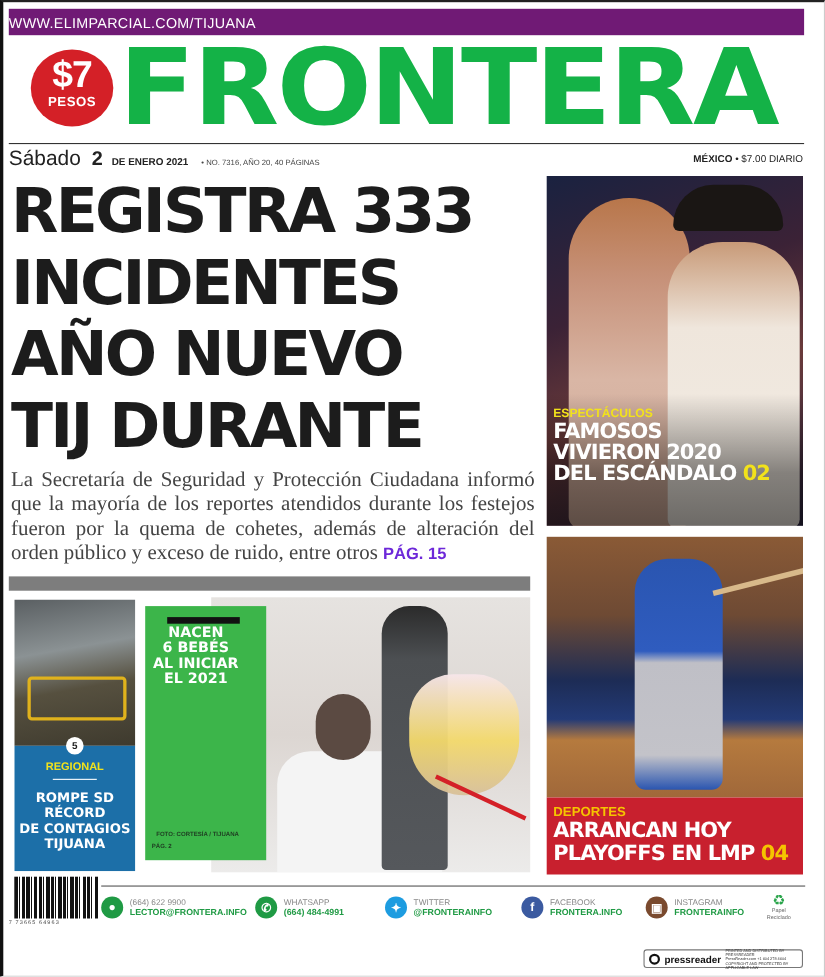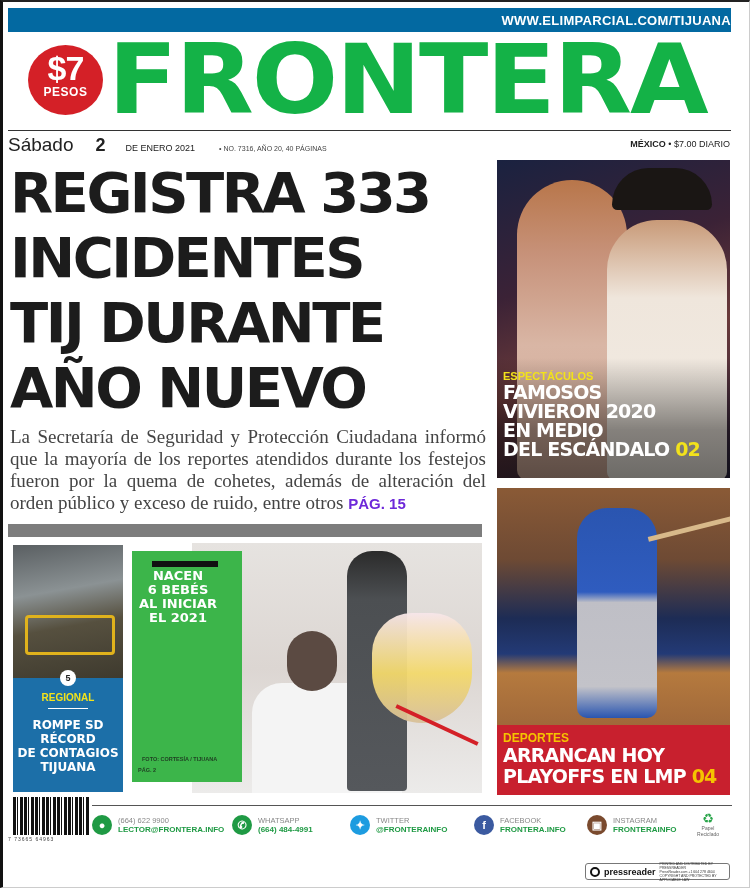--- a/index.html
+++ b/index.html
@@ -1,34 +1,34 @@
 <!DOCTYPE html>
 <html><head>
   <meta charset="utf-8">
   <style>
     * { box-sizing: border-box; margin: 0; padding: 0; }
     html, body { width: 750px; height: 888px; background: #ffffff; overflow: hidden; }
     body { position: relative; font-family: "Liberation Sans", sans-serif; color: #1a1a1a; }
     .frame { position: absolute; left: 0; top: 0; width: 750px; height: 888px; border-left: 3px solid #111; border-top: 2px solid #222; border-right: 1px solid #ccc; border-bottom: 1px solid #ccc; }
 
     
-    .url-bar { position: absolute; left: 8px; top: 8px; width: 723px; height: 24px; background: #0369a1; color: #fff; font-weight: bold; font-size: 13px; letter-spacing: 0.3px; display: flex; align-items: center; justify-content: flex-end; }
+    .url-bar { position: absolute; left: 8px; top: 8px; width: 723px; height: 24px; background: #701a75; color: #fff; font-weight: normal; font-size: 13px; letter-spacing: 0.3px; display: flex; align-items: center; justify-content: flex-start; }
 
     
     .price-badge { position: absolute; left: 28px; top: 45px; width: 75px; height: 70px; border-radius: 50%; background: #d42027; color: #fff; text-align: center; }
     .price-badge .amt { display: block; font-weight: 900; font-size: 34px; line-height: 34px; margin-top: 6px; letter-spacing: -1px; }
     .price-badge .cur { display: block; font-weight: bold; font-size: 12px; line-height: 14px; letter-spacing: 0.5px; }
     .masthead { position: absolute; left: 108px; top: 36px; height: 88px; font-family: "DejaVu Sans", sans-serif; font-weight: bold; font-size: 96px; line-height: 88px; color: #14b247; letter-spacing: -2px; transform: scaleX(1.06); transform-origin: left center; }
 
     
     .rule { position: absolute; height: 1px; background: #333; }
-    .dateline { position: absolute; left: 8px; top: 134px; display: flex; align-items: baseline; gap: 20px; white-space: nowrap; }
+    .dateline { position: absolute; left: 8px; top: 134px; display: flex; align-items: baseline; gap: 8px; white-space: nowrap; }
     .dateline .day { font-size: 19px; color: #222; }
     .dateline .num { font-size: 18px; font-weight: bold; color: #222; margin-left: 2px; }
-    .dateline .month { font-size: 9px; font-weight: normal; color: #222; }
+    .dateline .month { font-size: 9px; font-weight: bold; color: #222; }
     .dateline .meta { font-size: 7px; color: #444; margin-left: 4px; }
     .country { position: absolute; right: 20px; top: 139px; font-size: 9px; color: #222; white-space: nowrap; }
     .country b { font-weight: bold; text-align: center; }
 
     
     .headline { position: absolute; left: 10px; top: 160px; width: 480px; font-family: "DejaVu Sans", sans-serif; font-weight: bold; font-size: 56px; line-height: 65px; color: #1c1c1c; letter-spacing: -2.5px; }
     .headline div { white-space: nowrap; }
     .deck { position: absolute; left: 10px; top: 426px; width: 476px; font-family: "Liberation Serif", serif; font-size: 19px; line-height: 22px; color: #444; text-align: justify; }
     .deck .pg { font-family: "Liberation Sans", sans-serif; font-weight: bold; color: #6d28d9; font-size: 15px; }
     .gray-bar { position: absolute; left: 8px; top: 524px; width: 474px; height: 13px; background: #7d7d7d; }
@@ -116,39 +116,38 @@
   <span class="meta">• NO. 7316, AÑO 20, 40 PÁGINAS</span>
 </div>
 <div class="country">
   <b>MÉXICO</b>
   <span>• $7.00 DIARIO</span>
 </div>
 
 <div class="headline">
   <div>REGISTRA 333</div>
   <div>INCIDENTES</div>
+  <div>AÑO NUEVO</div>
   <div>TIJ DURANTE</div>
-  <div>AÑO NUEVO</div>
 </div>
 <div class="deck">
   <span>La Secretaría de Seguridad y Protección Ciudadana informó que la mayoría de los reportes atendidos durante los festejos fueron por la quema de cohetes, además de alteración del orden público y exceso de ruido, entre otros</span>
   <span class="pg">PÁG. 15</span>
 </div>
 <div class="gray-bar"></div>
 
 <div class="promo promo-ent">
   <div class="woman"></div>
   <div class="man"></div>
   <div class="hat"></div>
   <div class="scrim"></div>
   <div class="promo-text" style="top:210px;">
     <div class="kicker-y">ESPECTÁCULOS</div>
     <div class="promo-title">FAMOSOS</div>
     <div class="promo-title">VIVIERON 2020</div>
-    <div class="promo-title">EN MEDIO</div>
     <div class="promo-title">
       <span>DEL ESCÁNDALO</span>
       <span class="pgn">02</span>
     </div>
   </div>
 </div>
 
 <div class="promo promo-sport">
   <div class="player"></div>
   <div class="bat"></div>

